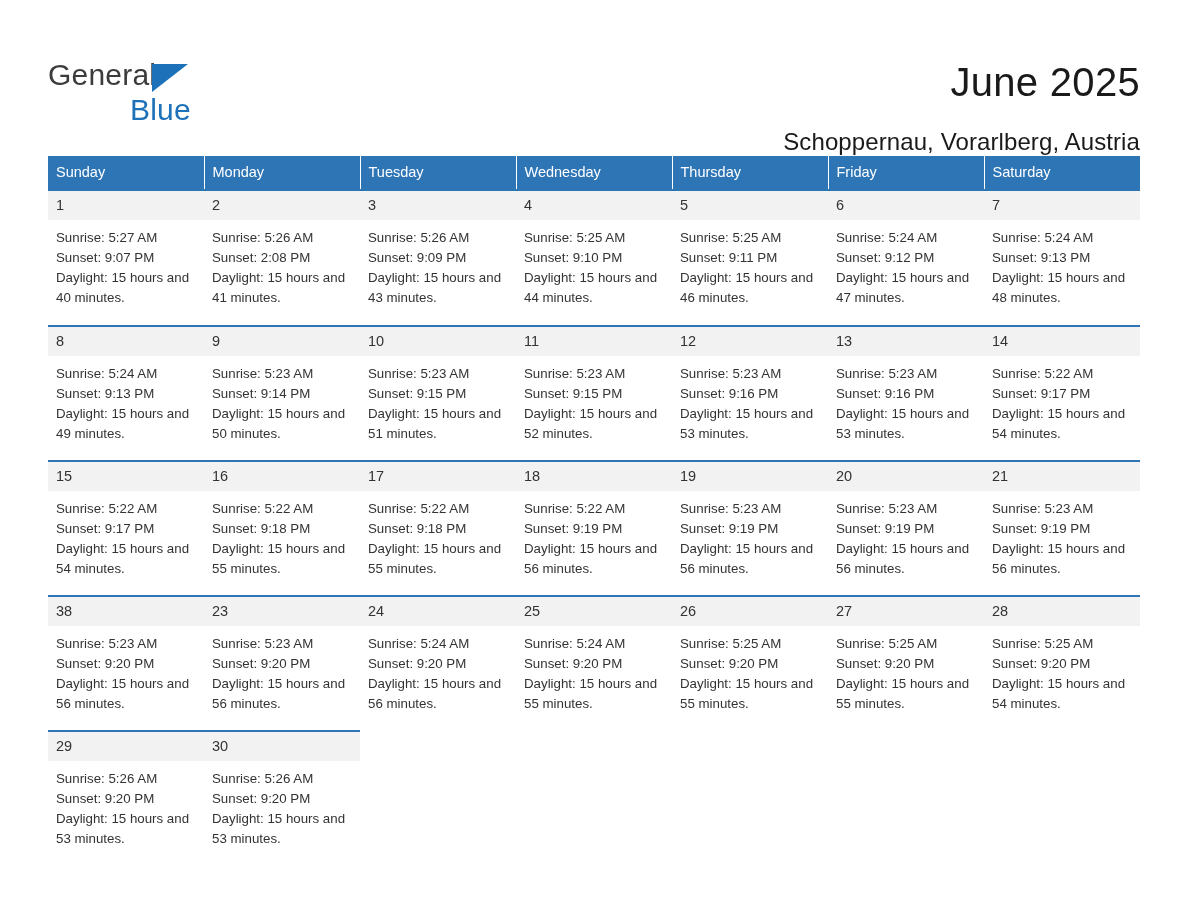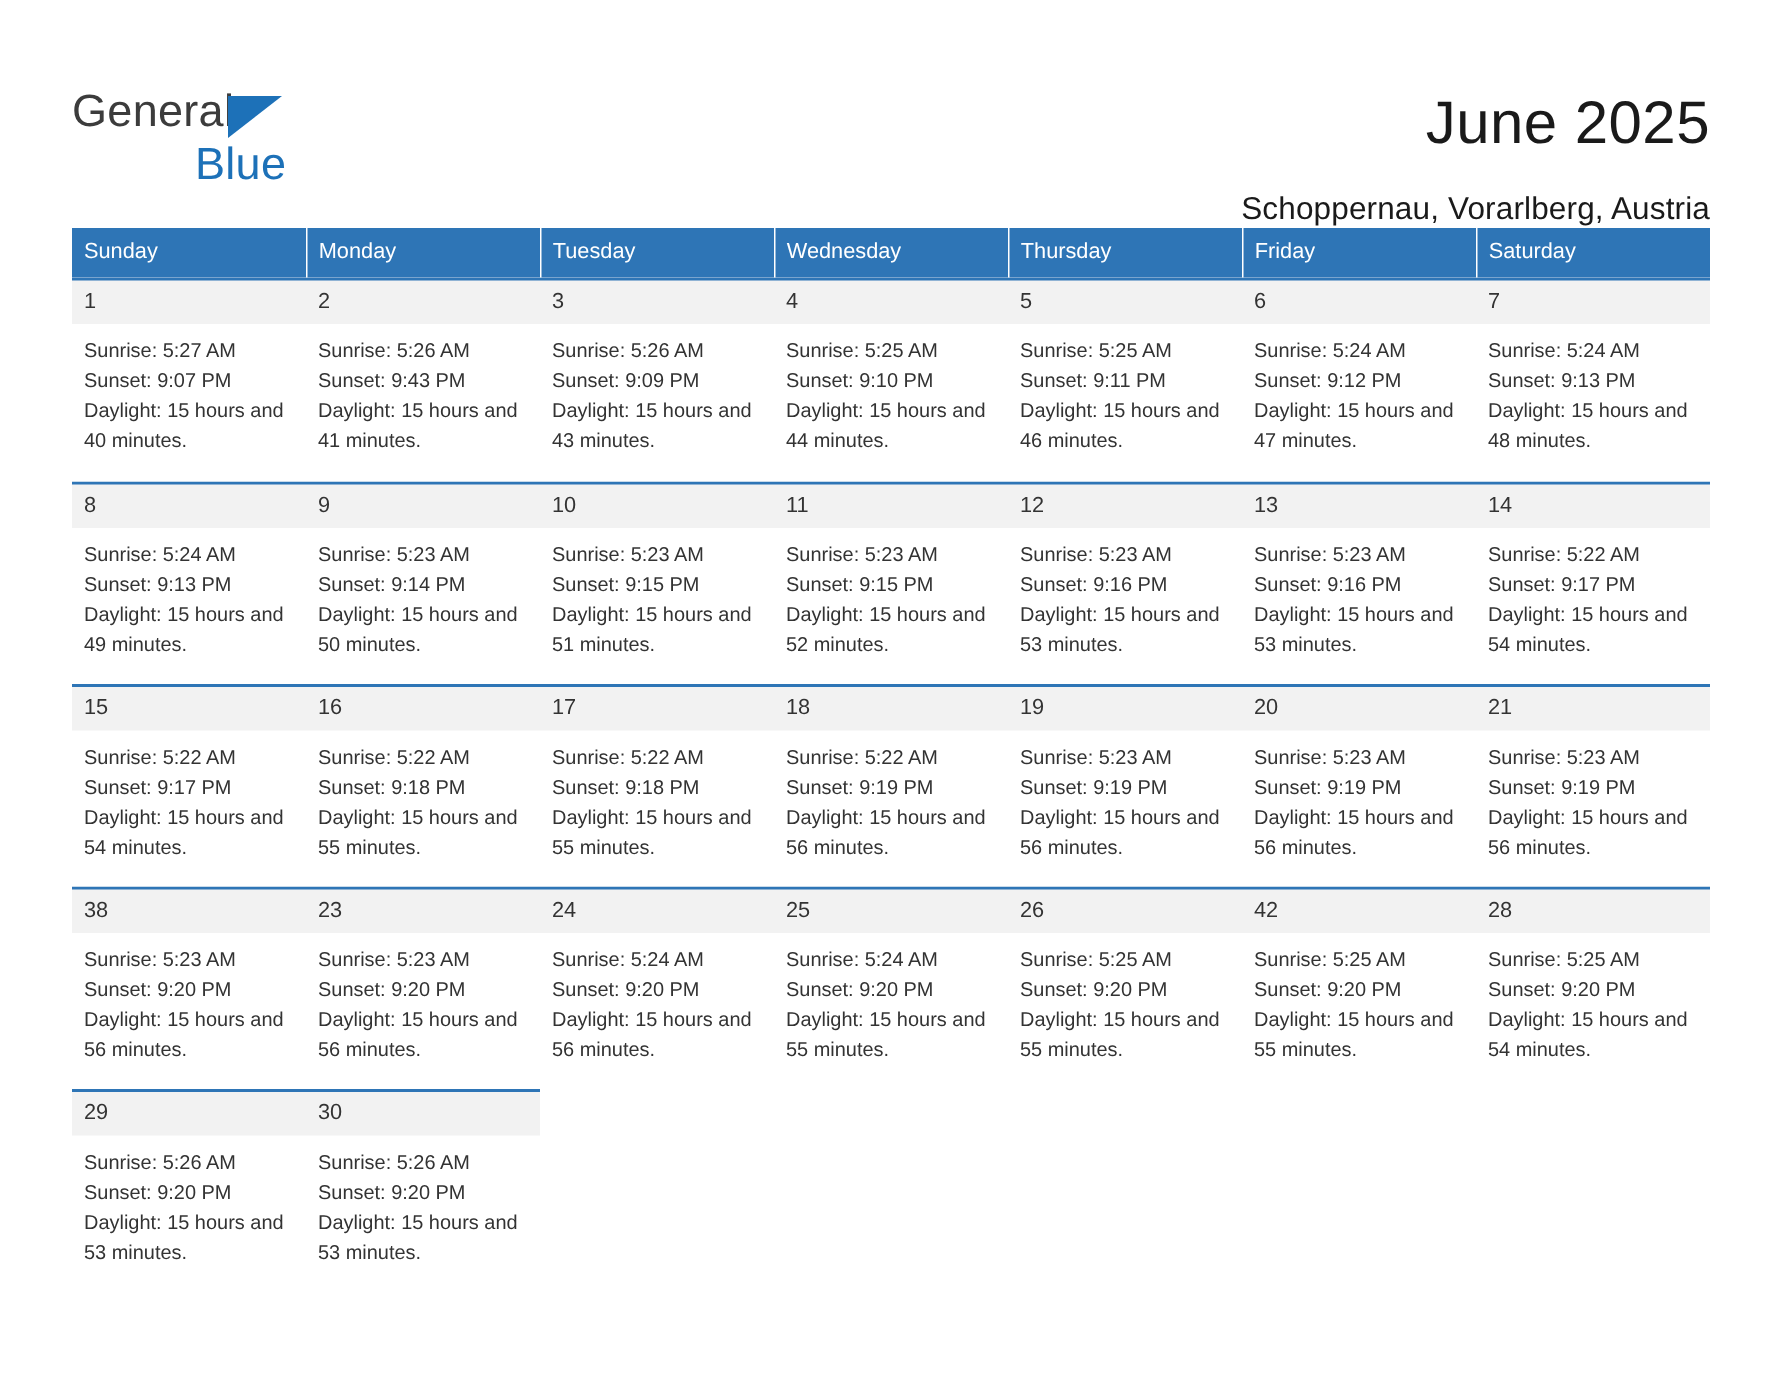--- a/index.html
+++ b/index.html
@@ -52,21 +52,21 @@
   .title-wrap { text-align: right; }
   .month-title {
     font-size: 40px;
     color: #1a1a1a;
     font-weight: normal;
     margin: 0;
     line-height: 1.1;
     letter-spacing: 0.3px;
   }
   .location {
-    font-size: 21px;
+    font-size: 24px;
     color: #1a1a1a;
     margin-top: 24px;
     letter-spacing: 0.1px;
   }
   
   table.calendar {
     border-collapse: collapse;
     width: 1092px;
     table-layout: fixed;
   }
@@ -139,21 +139,21 @@
             <div class="info">
               <div>Sunrise: 5:27 AM</div>
               <div>Sunset: 9:07 PM</div>
               <div class="daylight-line">Daylight: 15 hours and 40 minutes.</div>
             </div>
           </td>
           <td class="day">
             <div class="daynum">2</div>
             <div class="info">
               <div>Sunrise: 5:26 AM</div>
-              <div>Sunset: 9:43 PM</div>
+              <div>Sunset: 2:08 PM</div>
               <div class="daylight-line">Daylight: 15 hours and 41 minutes.</div>
             </div>
           </td>
           <td class="day">
             <div class="daynum">3</div>
             <div class="info">
               <div>Sunrise: 5:26 AM</div>
               <div>Sunset: 9:09 PM</div>
               <div class="daylight-line">Daylight: 15 hours and 43 minutes.</div>
             </div>
@@ -342,21 +342,21 @@
           </td>
           <td class="day">
             <div class="daynum">26</div>
             <div class="info">
               <div>Sunrise: 5:25 AM</div>
               <div>Sunset: 9:20 PM</div>
               <div class="daylight-line">Daylight: 15 hours and 55 minutes.</div>
             </div>
           </td>
           <td class="day">
-            <div class="daynum">42</div>
+            <div class="daynum">27</div>
             <div class="info">
               <div>Sunrise: 5:25 AM</div>
               <div>Sunset: 9:20 PM</div>
               <div class="daylight-line">Daylight: 15 hours and 55 minutes.</div>
             </div>
           </td>
           <td class="day">
             <div class="daynum">28</div>
             <div class="info">
               <div>Sunrise: 5:25 AM</div>

